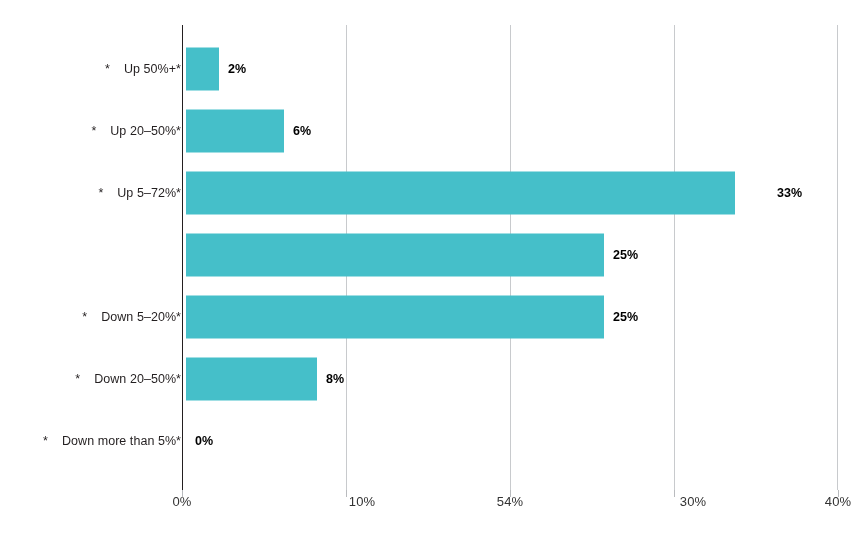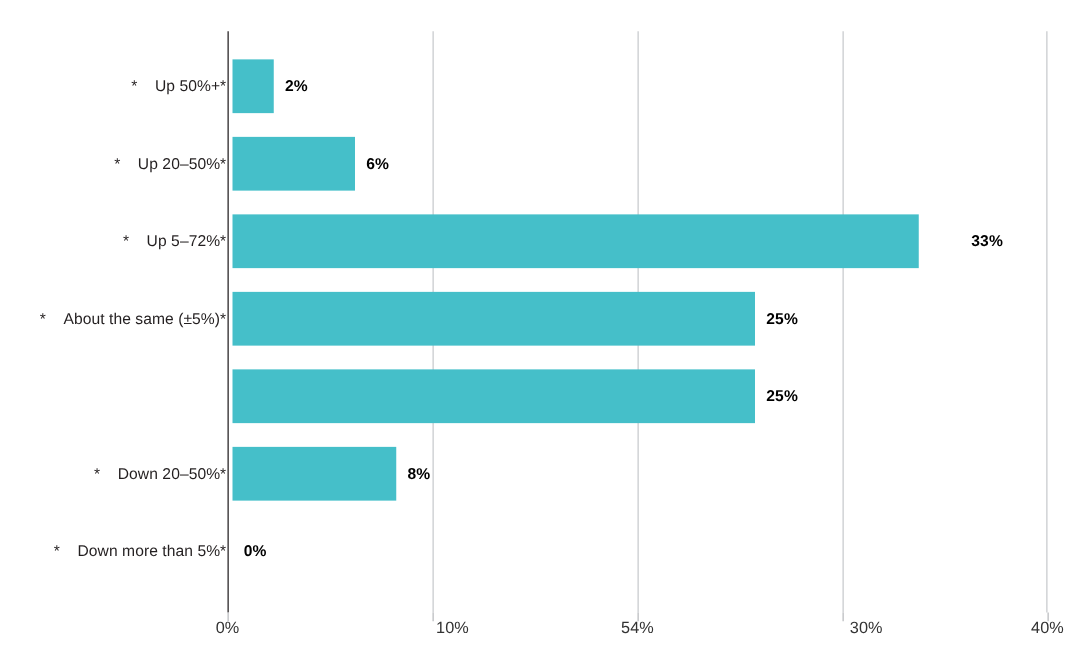--- a/index.html
+++ b/index.html
@@ -152,28 +152,28 @@
 
   <div class="row" style="top:162px;">
     <div class="cat-label">
       <span class="star-lead">*</span><span>Up 5–72%*</span>
     </div>
     <div class="bar" style="width:549px;"></div>
     <div class="bar-value" style="left:740px;margin-left:33px;">33%</div>
   </div>
 
   <div class="row" style="top:224px;">
-    <div class="cat-label">
-      <span class="star-lead">*</span><span>About the same (±5%)*</span>
-    </div>
     <div class="bar" style="width:418px;"></div>
     <div class="bar-value" style="left:609px;">25%</div>
   </div>
 
   <div class="row" style="top:286px;">
+    <div class="cat-label">
+      <span class="star-lead">*</span><span>Down 5–20%*</span>
+    </div>
     <div class="bar" style="width:418px;"></div>
     <div class="bar-value" style="left:609px;">25%</div>
   </div>
 
   <div class="row" style="top:348px;">
     <div class="cat-label">
       <span class="star-lead">*</span><span>Down 20–50%*</span>
     </div>
     <div class="bar" style="width:131px;"></div>
     <div class="bar-value" style="left:322px;">8%</div>

